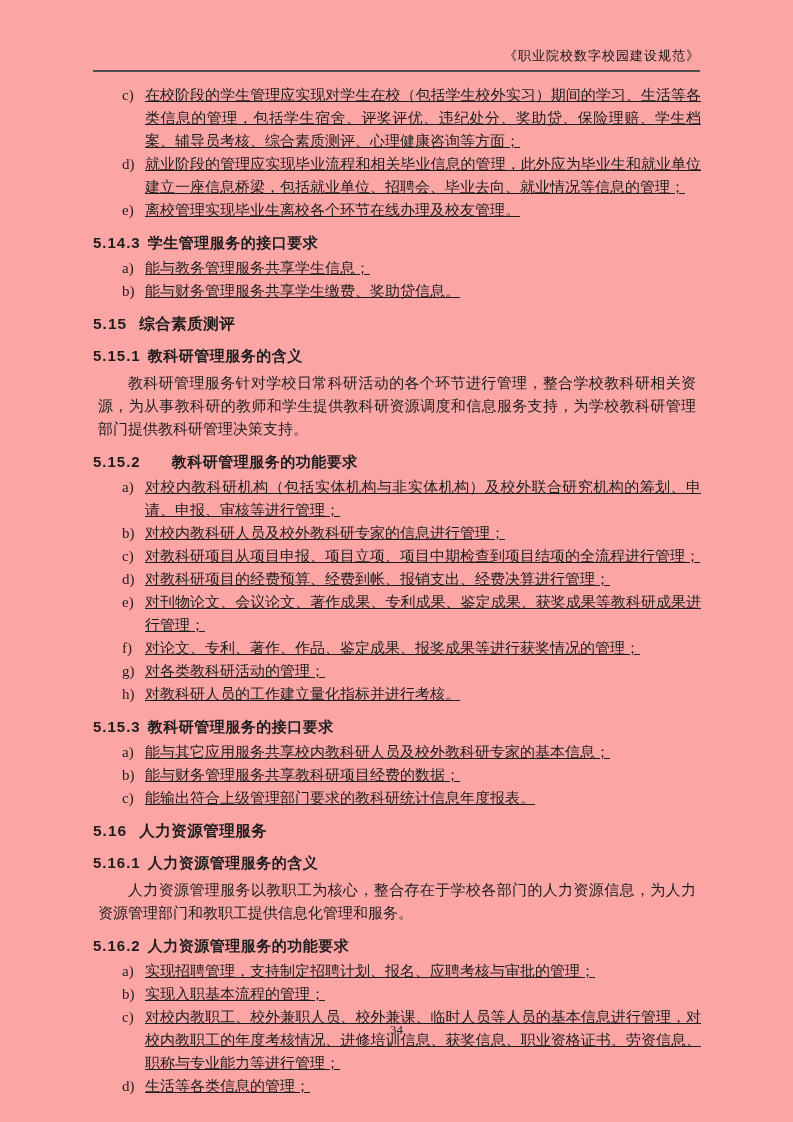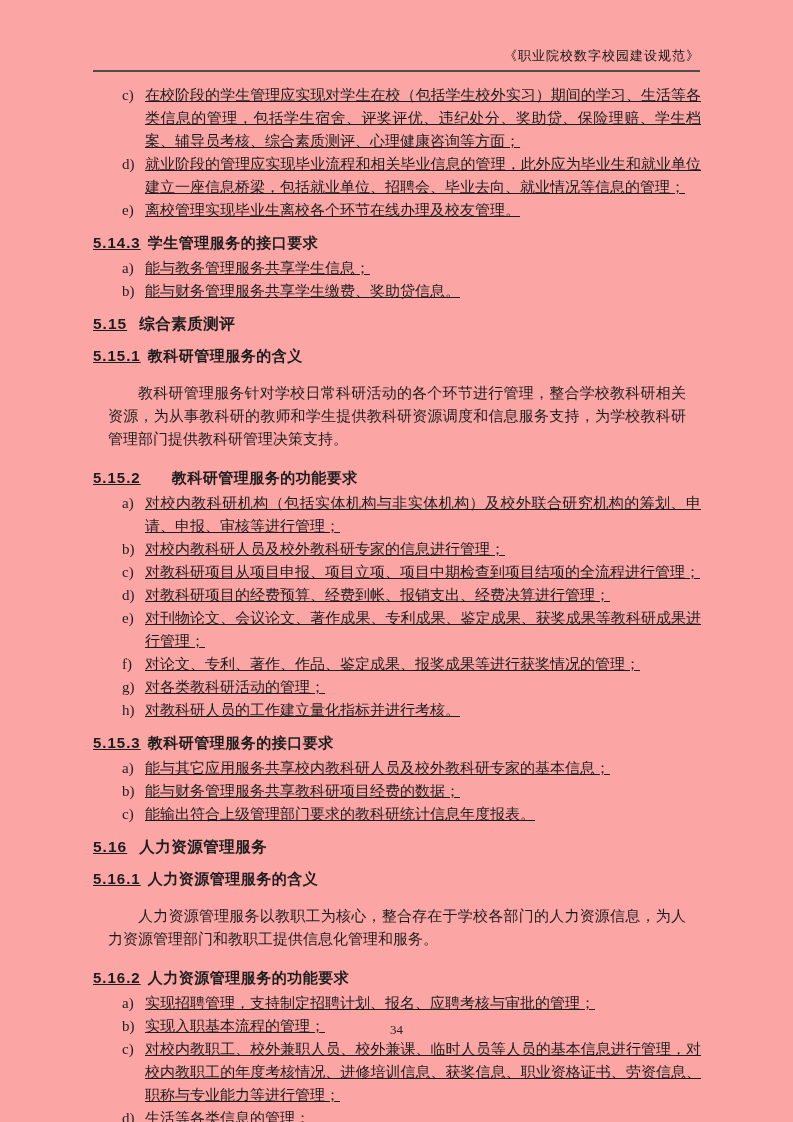--- a/index.html
+++ b/index.html
@@ -42,25 +42,25 @@
   .li .lbl { flex: 0 0 23px; margin-left: 29px; }
   .li .txt { flex: 1; text-align: justify; text-justify: inter-ideograph; text-decoration: underline; }
   .h2, .h3 {
     font-family: "Liberation Sans", "DejaVu Sans", sans-serif;
     font-weight: bold;
     font-size: 15px;
     margin: 9px 0 3px 0;
     letter-spacing: 0.5px;
   }
   .h2 { font-size: 15.5px; }
-  .hnum { margin-right: 7px; letter-spacing: 1px; text-decoration: underline; }
+  .hnum { margin-right: 7px; letter-spacing: 1px; }
   .h2 .hnum { margin-right: 12px; }
   .gap-wide .hnum { margin-right: 31px; }
   .para {
-    margin: 15px;
+    margin: 5px;
     text-indent: 2em;
     text-align: justify;
     text-justify: inter-ideograph;
   }
   .footer {
     position: absolute;
     top: 1022px;
     left: 0;
     width: 793px;
     text-align: center;

